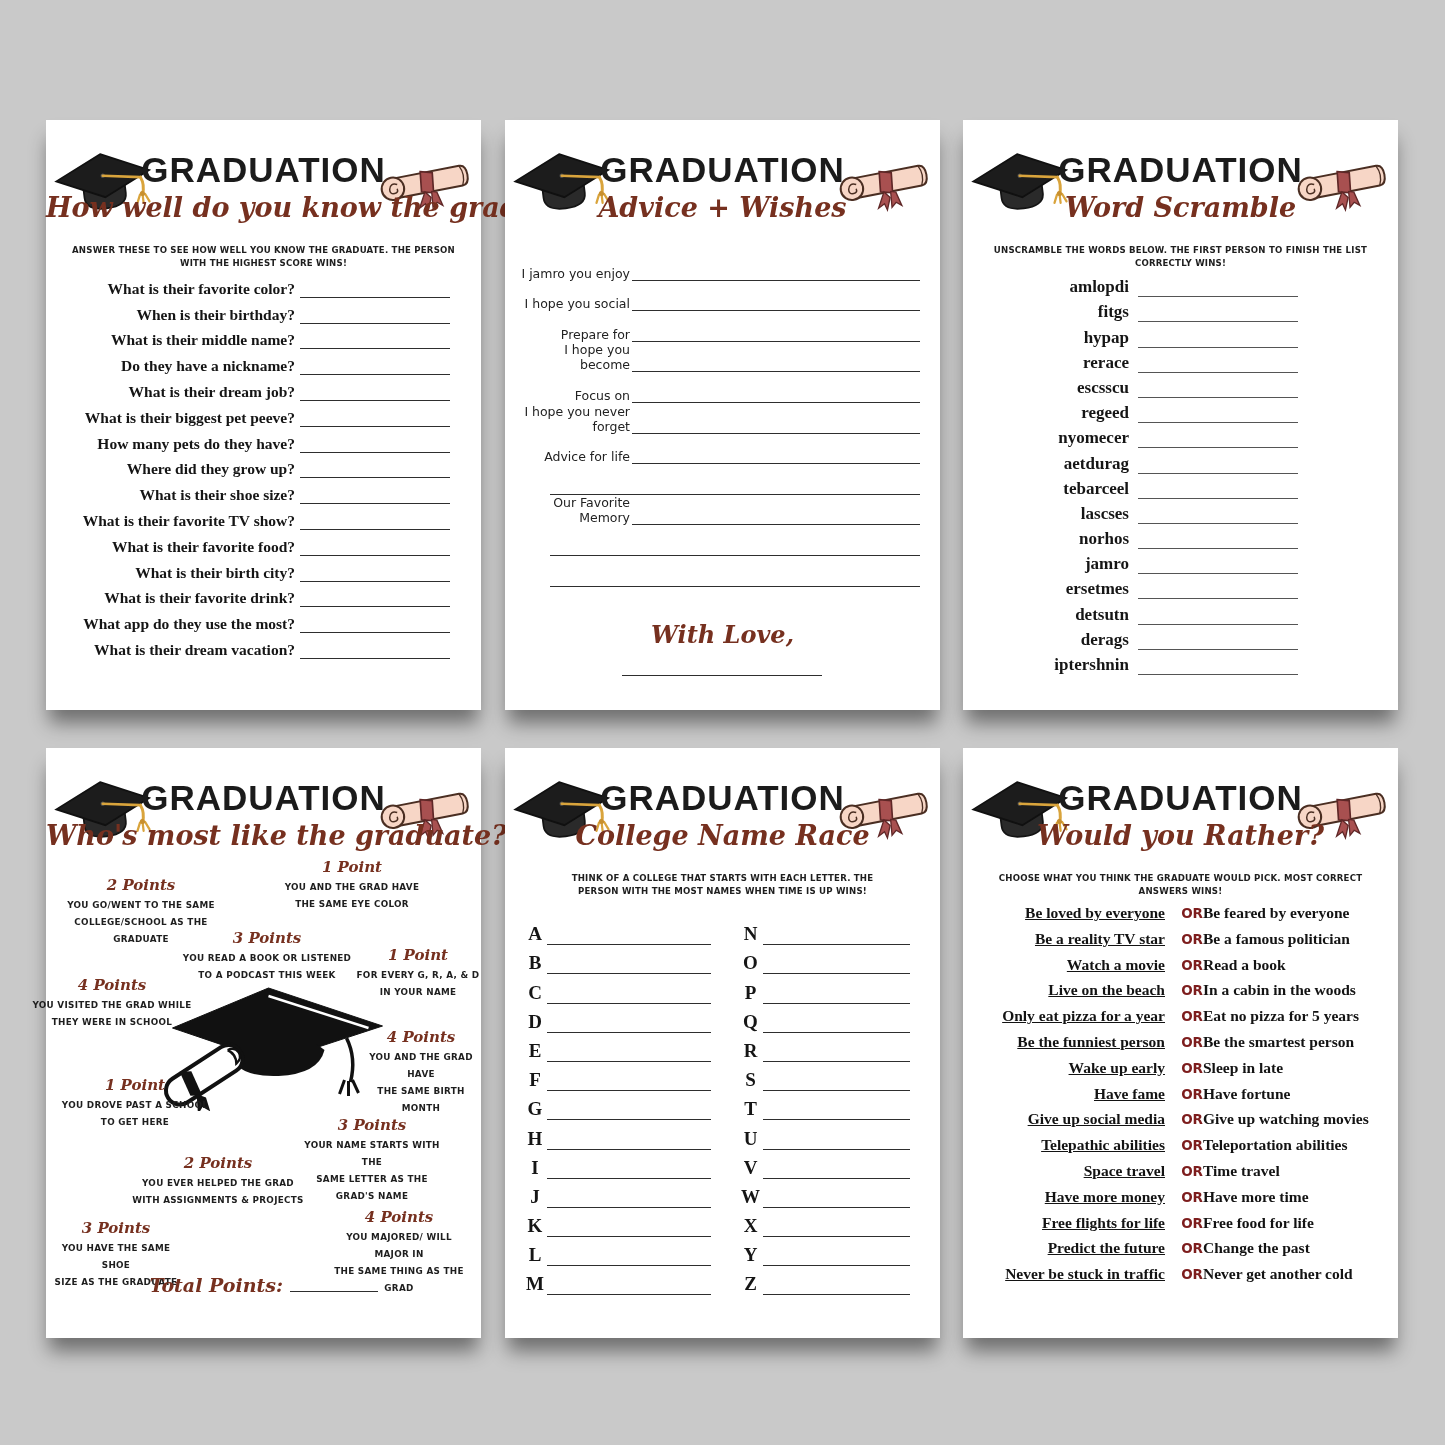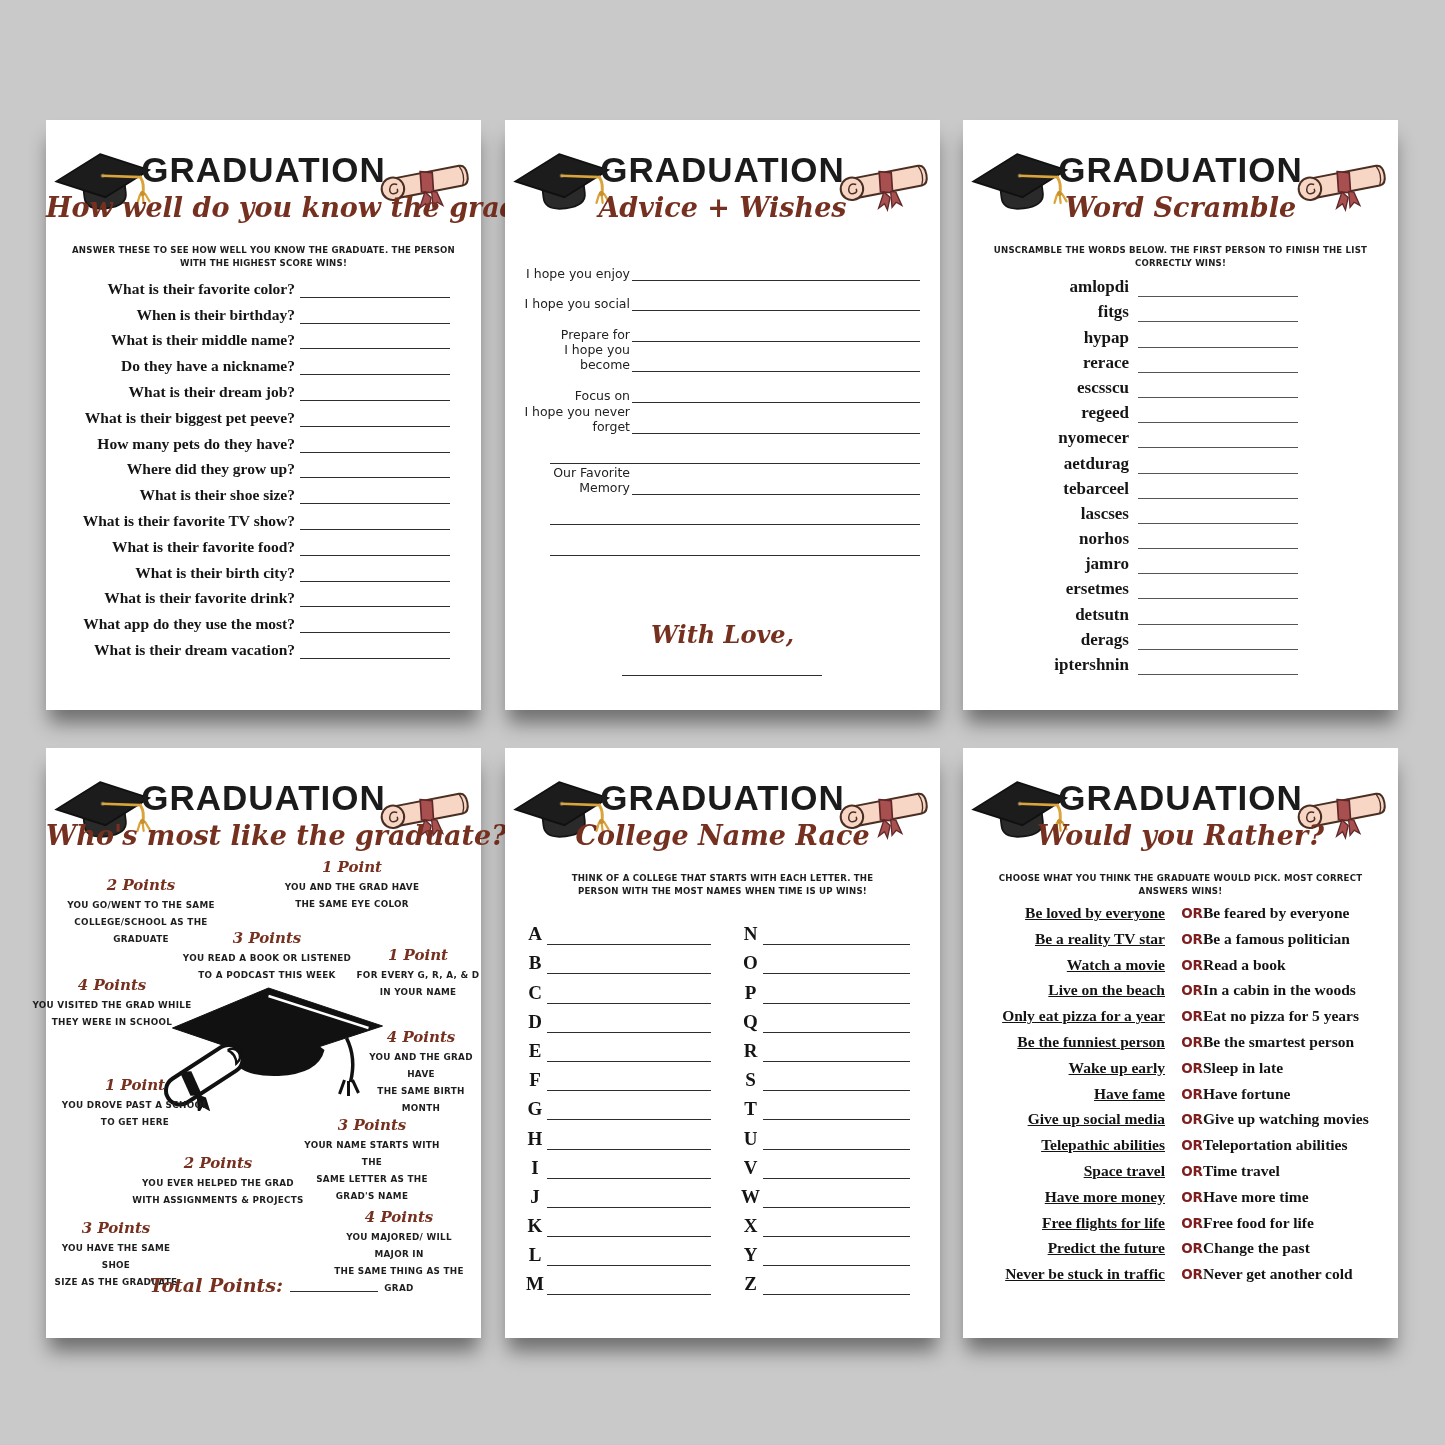--- a/index.html
+++ b/index.html
@@ -200,41 +200,45 @@
     <svg class="cap-icon" viewBox="0 0 120 90">
         <use href="#grad-cap"></use>
       </svg>
     <div class="g-title">GRADUATION</div>
     <svg class="dip-icon" viewBox="0 0 120 75">
         <use href="#diploma-roll"></use>
       </svg>
     <div class="g-script">Advice + Wishes</div>
     <div class="adv-list" id="advice-list">
         <div class="adv-row">
-          <span class="adv-label">I hope you enjoy</span>
+          <span class="adv-label">I jamro you enjoy</span>
           <span class="adv-line"></span>
         </div>
         <div class="adv-row">
           <span class="adv-label">I hope you social</span>
           <span class="adv-line"></span>
         </div>
         <div class="adv-row">
           <span class="adv-label">Prepare for</span>
           <span class="adv-line"></span>
         </div>
         <div class="adv-row">
           <span class="adv-label">I hope you become</span>
           <span class="adv-line"></span>
         </div>
         <div class="adv-row">
           <span class="adv-label">Focus on</span>
           <span class="adv-line"></span>
         </div>
         <div class="adv-row">
           <span class="adv-label">I hope you never forget</span>
+          <span class="adv-line"></span>
+        </div>
+        <div class="adv-row">
+          <span class="adv-label">Advice for life</span>
           <span class="adv-line"></span>
         </div>
         <div class="adv-row">
           <span class="adv-line adv-blank"></span>
         </div>
         <div class="adv-row">
           <span class="adv-label">Our Favorite Memory</span>
           <span class="adv-line"></span>
         </div>
         <div class="adv-row">

